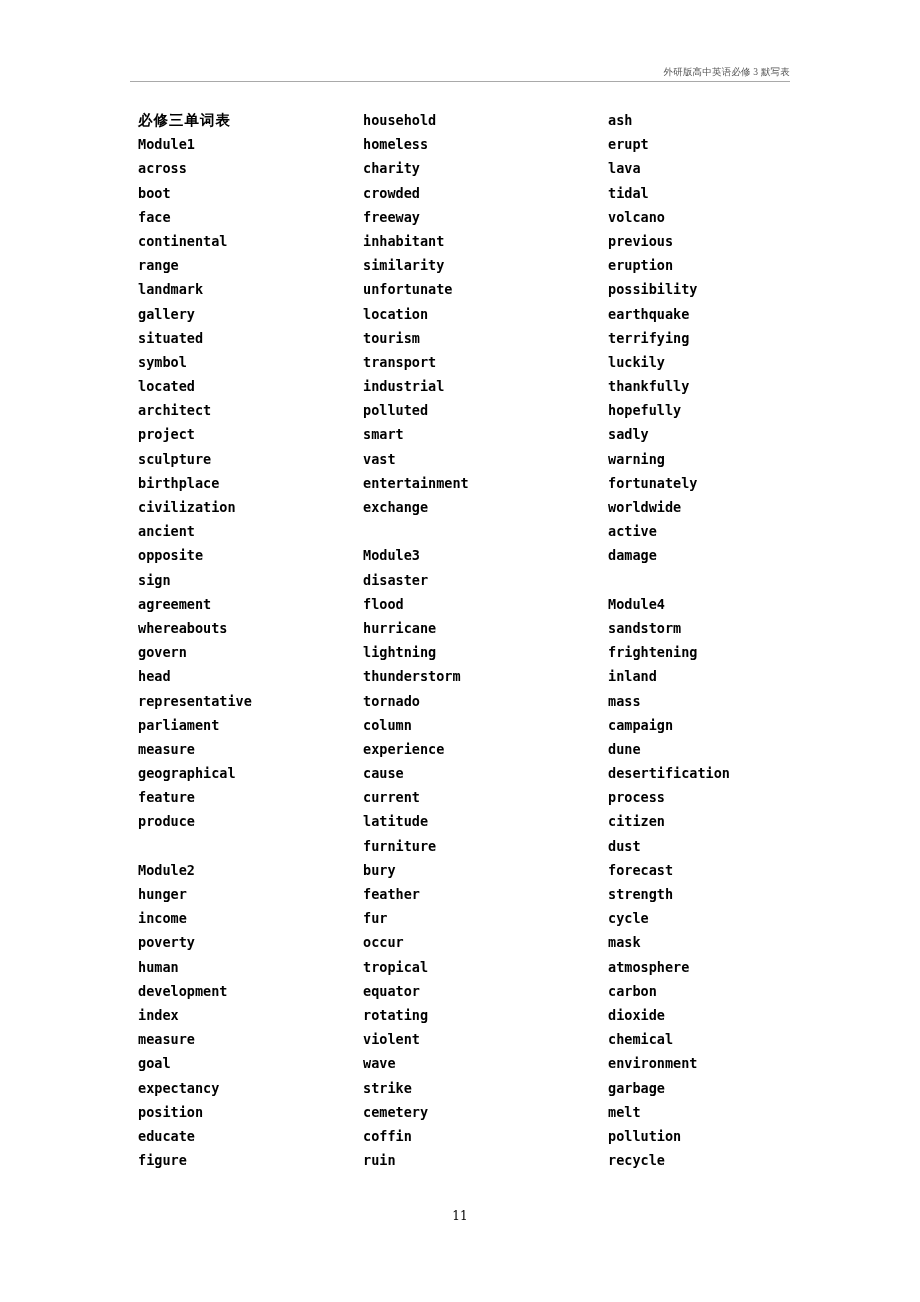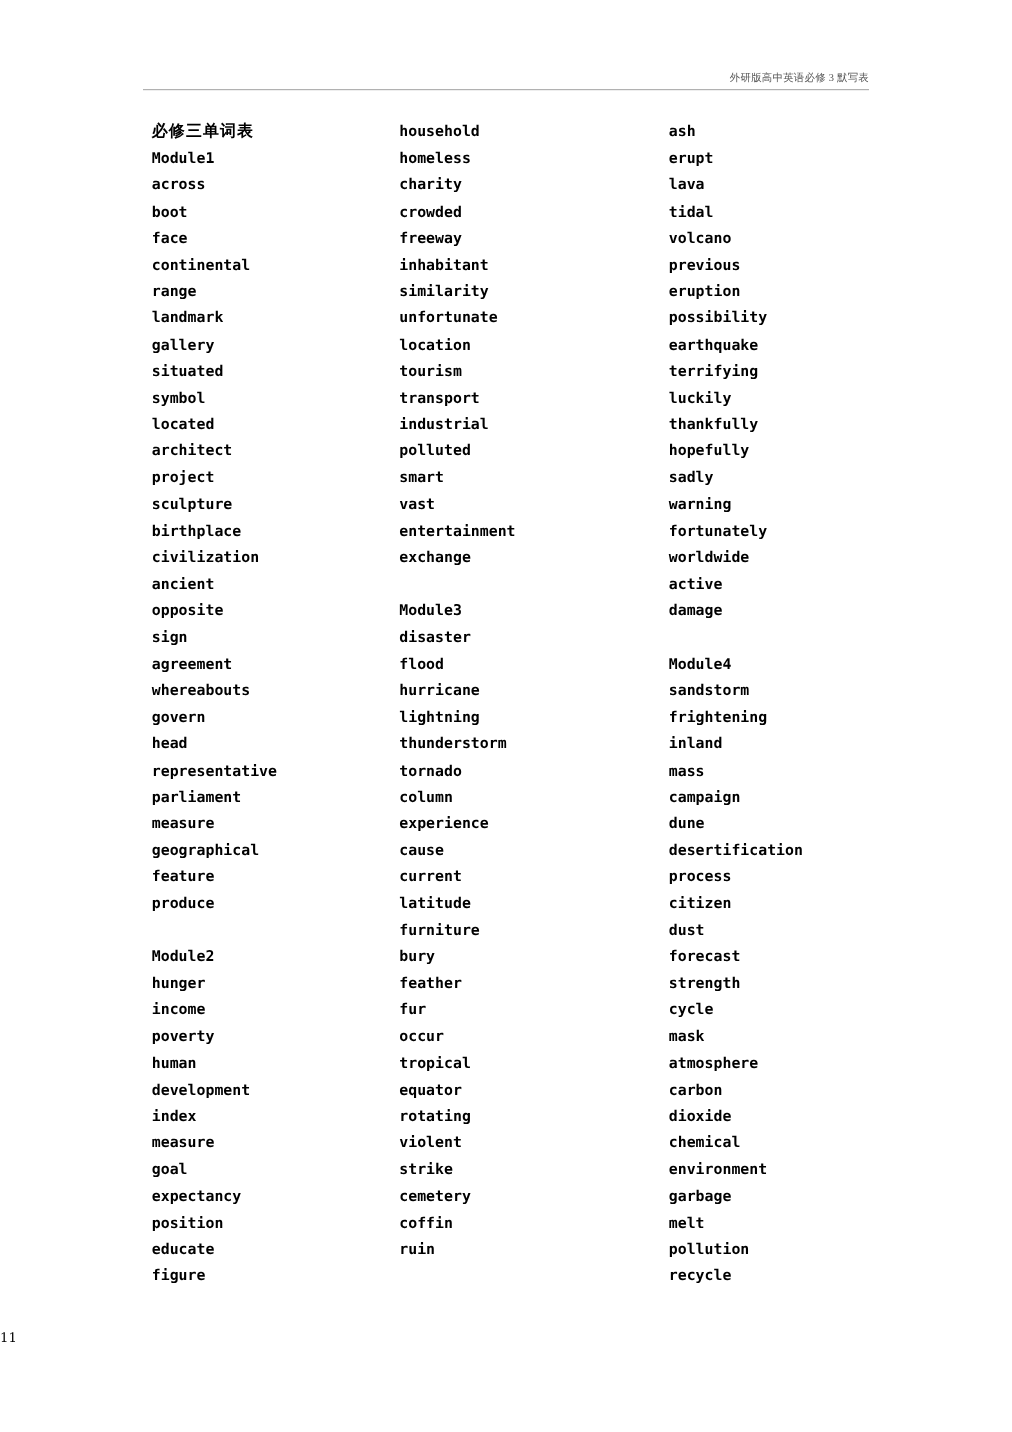--- a/index.html
+++ b/index.html
@@ -73,20 +73,21 @@
     white-space: pre;
     letter-spacing: 1px;
   }
 
   
   #page-footer {
     position: absolute;
     left: 0;
     top: 1205px;
     width: 920px;
+    text-align: center;
   }
   #page-footer .folio {
     font-family: "DejaVu Serif", "Liberation Serif", serif;
     font-size: 12px;
     color: #000000;
   }
 </style>
 </head>
 <body>
 
@@ -174,20 +175,21 @@
       <div class="word-line">latitude</div>
       <div class="word-line">furniture</div>
       <div class="word-line">bury</div>
       <div class="word-line">feather</div>
       <div class="word-line">fur</div>
       <div class="word-line">occur</div>
       <div class="word-line">tropical</div>
       <div class="word-line">equator</div>
       <div class="word-line">rotating</div>
       <div class="word-line">violent</div>
+      <div class="word-line">wave</div>
       <div class="word-line">strike</div>
       <div class="word-line">cemetery</div>
       <div class="word-line">coffin</div>
       <div class="word-line">ruin</div>
     </div>
   <div class="word-column" id="column-3">
       <div class="word-line">ash</div>
       <div class="word-line">erupt</div>
       <div class="word-line">lava</div>
       <div class="word-line">tidal</div>

